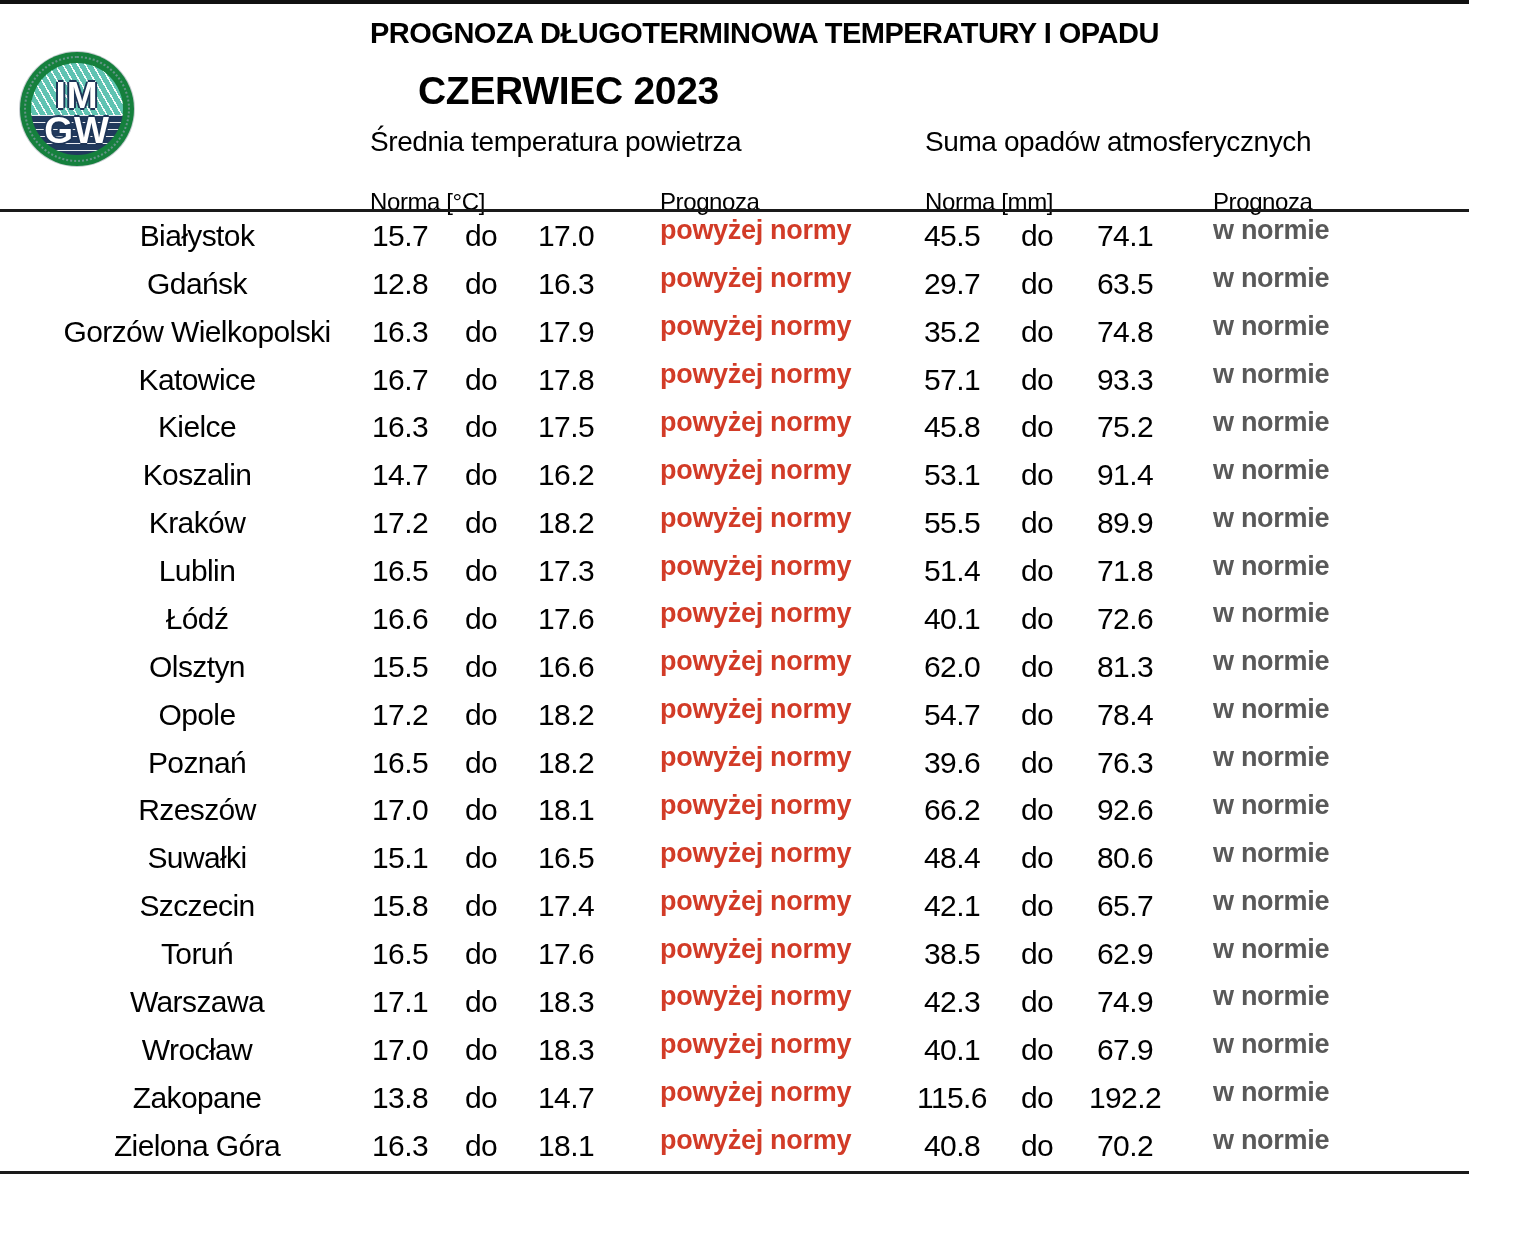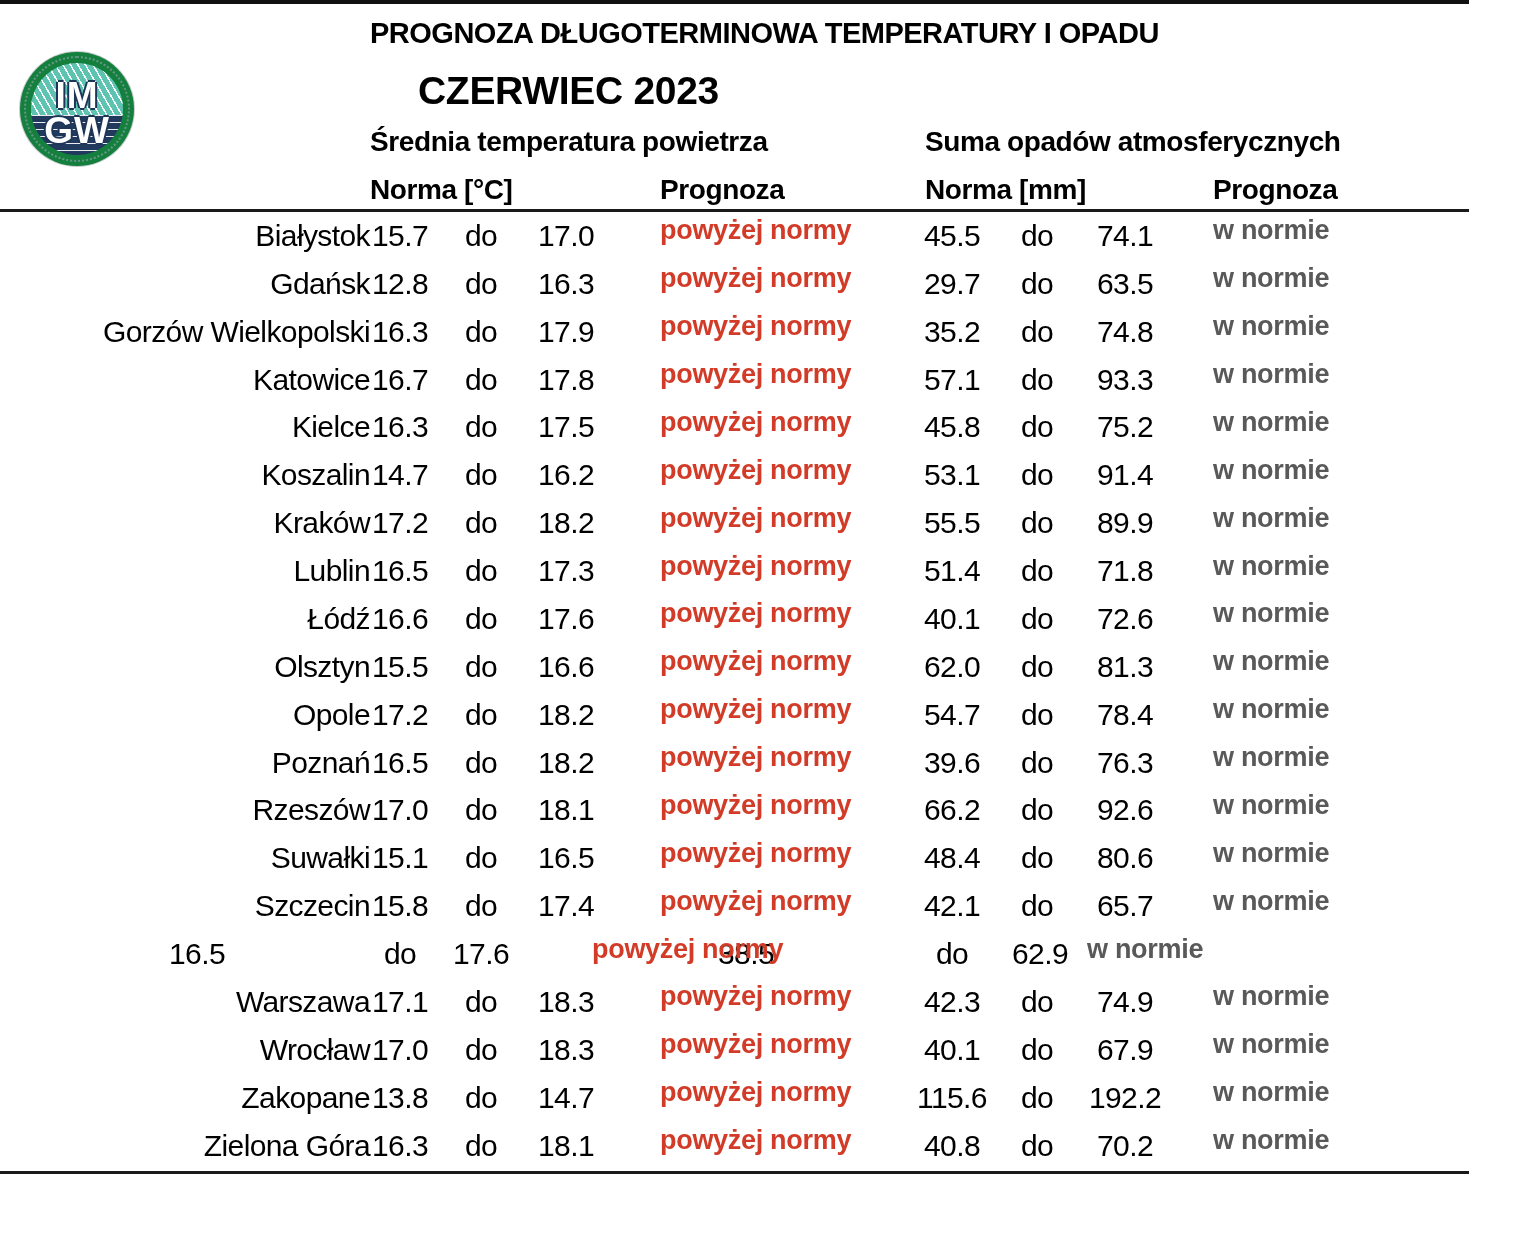--- a/index.html
+++ b/index.html
@@ -25,43 +25,43 @@
       background-image:repeating-linear-gradient(60deg, rgba(255,255,255,.95) 0 1.5px, transparent 1.5px 6.5px);}
   .lb{position:absolute;bottom:0;left:0;right:0;height:43%;background:#20395c;
       background-image:repeating-linear-gradient(to bottom, rgba(255,255,255,.9) 0 1.5px, transparent 1.5px 7px);}
   .im,.gw{position:absolute;left:0;right:0;text-align:center;font-weight:700;line-height:1;color:#fff;
       letter-spacing:1px;
       text-shadow:-2px 0 0 #1d3557, 2px 0 0 #1d3557, 0 -2px 0 #1d3557, 0 2px 0 #1d3557;}
   .im{top:25px;font-size:37px;}
   .gw{top:60px;font-size:37px;}
 
   
-  .hdr{position:absolute;line-height:1.1;white-space:nowrap;font-weight:bold;}
+  .hdr{position:absolute;line-height:1.1;white-space:nowrap;}
   .title{left:370px;top:18px;font-size:29px;font-weight:600;letter-spacing:-0.5px;}
   .subtitle{left:370px;top:70px;font-size:39px;font-weight:700;letter-spacing:-0.3px;margin-left:48px;}
   .section{top:127px;font-size:28px;letter-spacing:-0.4px;}
-  .collabel{top:175px;font-size:28px;letter-spacing:-0.4px;text-align:right;}
+  .collabel{top:189px;font-size:24px;letter-spacing:-0.4px;text-align:right;}
   .x-temp{left:370px;}
   .x-tprog{left:660px;}
   .x-precip{left:925px;}
   .x-pprog{left:1213px;}
 
   
   .tbody{position:absolute;left:0;top:212px;width:1469px;}
   .row{
     display:grid;
     grid-template-columns:346px 60px 102px 68px 292px 120px 50px 126px 281px;
     padding-left:24px;
     height:47.88px;
     align-items:center;
     font-size:30px;
     letter-spacing:-0.6px;
     white-space:nowrap;
   }
-  .c.city{text-align:right;}
+  .c.city{text-align:center;}
   .c.num{text-align:center;}
   .c.fc{font-weight:700;font-size:27px;letter-spacing:-0.3px;position:relative;top:-5px;text-align:left;}
   .c.fc.red{color:var(--red,#d23b27);padding-left:60px;}
   .c.fc.gray{color:var(--gray,#595959);padding-left:25px;}
 </style>
 </head>
 <body>
 
 <div class="page">
   <div class="topline"></div>
@@ -264,20 +264,21 @@
     <div class="c num">do</div>
     <div class="c num">17.4</div>
     <div class="c fc red">powyżej normy</div>
     <div class="c num">42.1</div>
     <div class="c num">do</div>
     <div class="c num">65.7</div>
     <div class="c fc gray">w normie</div>
   </div>
 
   <div class="row">
+    <div class="c city">Toruń</div>
     <div class="c num">16.5</div>
     <div class="c num">do</div>
     <div class="c num">17.6</div>
     <div class="c fc red">powyżej normy</div>
     <div class="c num">38.5</div>
     <div class="c num">do</div>
     <div class="c num">62.9</div>
     <div class="c fc gray">w normie</div>
   </div>
 

